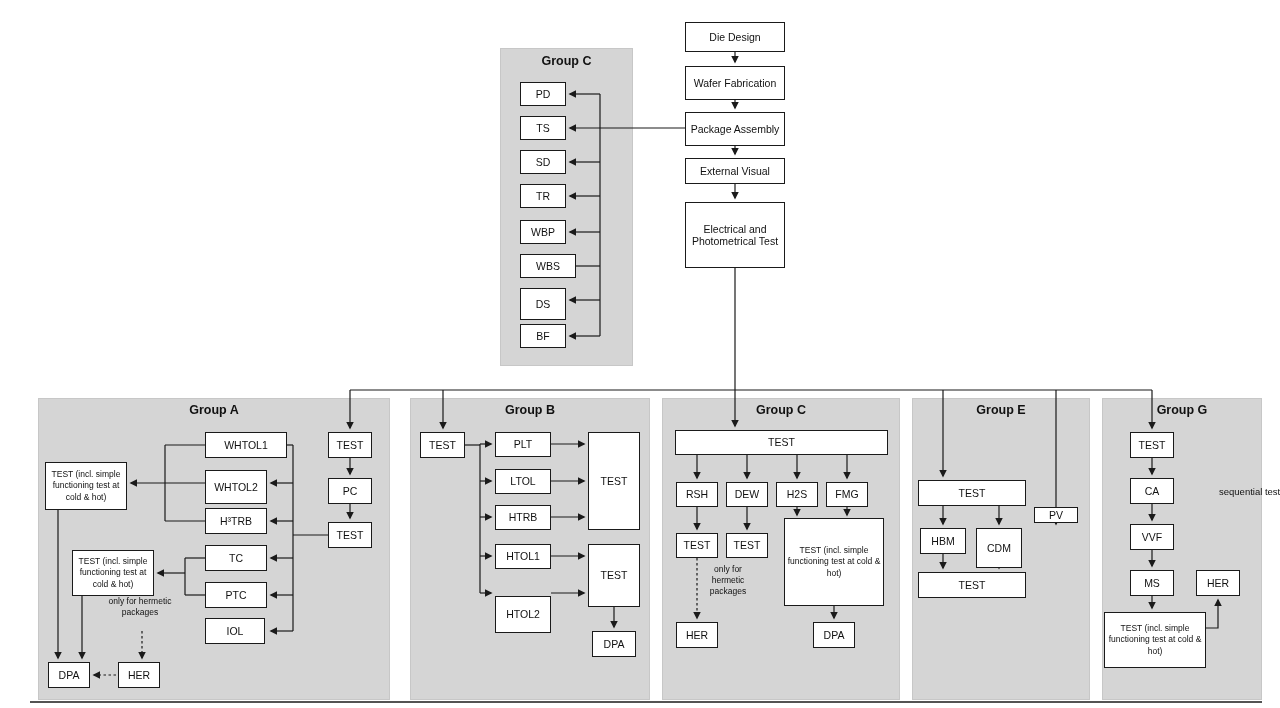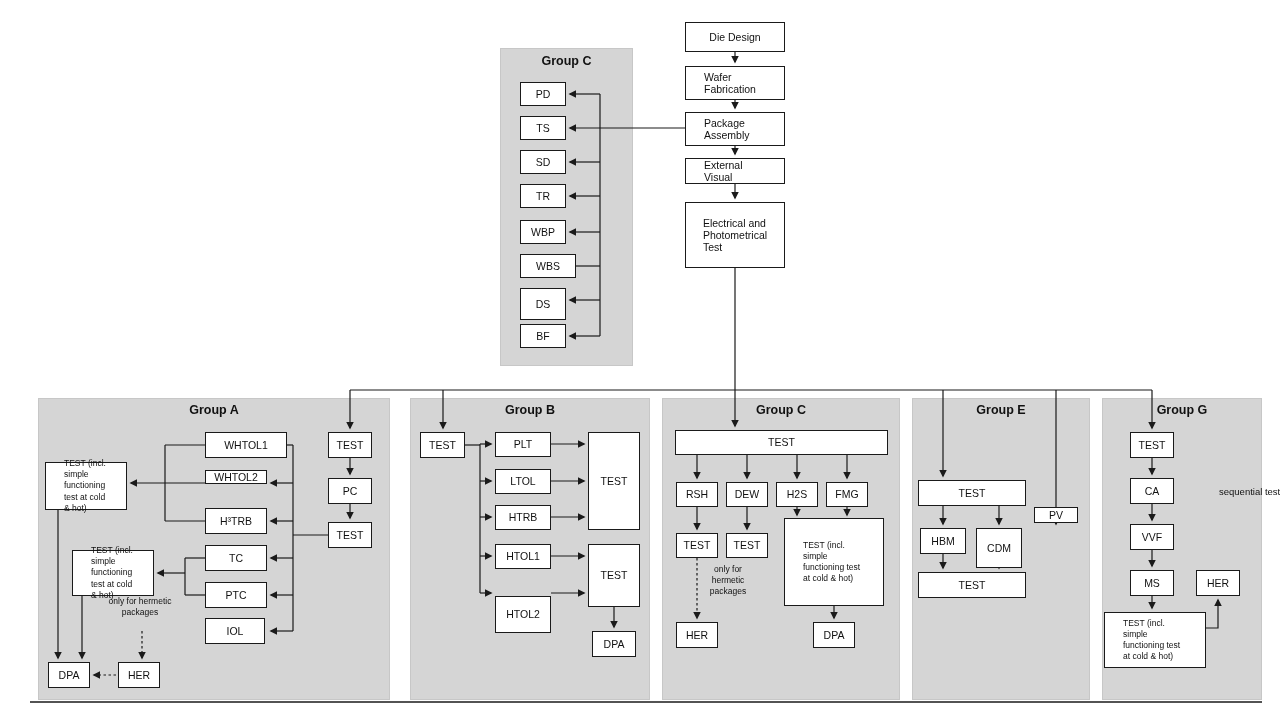--- a/index.html
+++ b/index.html
@@ -2,22 +2,22 @@
 <html><head>
 <meta charset="utf-8">
 <style>
   * { margin:0; padding:0; box-sizing:border-box; }
   html,body { background:#ffffff; font-family:"Liberation Sans", sans-serif; }
   .canvas { position:relative; width:1280px; height:708px; background:#fff; overflow:hidden; }
   .panel { position:absolute; background:#d5d5d5; border:1px solid #c7c7c7; }
   .panel-title { position:absolute; text-align:center; font-weight:bold; font-size:12.5px; color:#111; }
   svg.wires { position:absolute; left:0; top:0; width:1280px; height:708px; pointer-events:none; }
   .node { position:absolute; background:#ffffff; border:1.2px solid #1a1a1a; display:flex;
-          align-items:center; justify-content:center; color:#111;
-          font-size:10.5px; line-height:1.15; padding:1px 18px; }
+          align-items:center; justify-content:center; text-align:center; color:#111;
+          font-size:10.5px; line-height:1.15; padding:1px 2px; }
   .node.small-text { font-size:8.5px; line-height:1.3; }
   .note { position:absolute; color:#111; font-size:8.5px; line-height:1.3; text-align:center; }
   .note.seq { font-size:9.5px;margin-left:39px; }
 </style>
 </head>
 <body>
 
 <div class="canvas">
 
   <div class="panel" style="left:500px;top:48px;width:133px;height:318px"></div>
@@ -154,21 +154,21 @@
   <div class="node" style="left:520px;top:184px;width:46px;height:24px">TR</div>
   <div class="node" style="left:520px;top:220px;width:46px;height:24px">WBP</div>
   <div class="node" style="left:520px;top:254px;width:56px;height:24px">WBS</div>
   <div class="node" style="left:520px;top:288px;width:46px;height:32px">DS</div>
   <div class="node" style="left:520px;top:324px;width:46px;height:24px">BF</div>
 
   <div class="node" style="left:328px;top:432px;width:44px;height:26px">TEST</div>
   <div class="node" style="left:328px;top:478px;width:44px;height:26px">PC</div>
   <div class="node" style="left:328px;top:522px;width:44px;height:26px">TEST</div>
   <div class="node" style="left:205px;top:432px;width:82px;height:26px">WHTOL1</div>
-  <div class="node" style="left:205px;top:470px;width:62px;height:14px">WHTOL2</div>
+  <div class="node" style="left:205px;top:470px;width:62px;height:34px">WHTOL2</div>
   <div class="node" style="left:205px;top:508px;width:62px;height:26px">H³TRB</div>
   <div class="node" style="left:205px;top:545px;width:62px;height:26px">TC</div>
   <div class="node" style="left:205px;top:582px;width:62px;height:26px">PTC</div>
   <div class="node" style="left:205px;top:618px;width:60px;height:26px">IOL</div>
   <div class="node small-text" style="left:45px;top:462px;width:82px;height:48px">TEST (incl. simple functioning test at cold &amp; hot)</div>
   <div class="node small-text" style="left:72px;top:550px;width:82px;height:46px">TEST (incl. simple functioning test at cold &amp; hot)</div>
   <div class="note" style="left:108px;top:596px;width:64px">only for hermetic packages</div>
   <div class="node" style="left:48px;top:662px;width:42px;height:26px">DPA</div>
   <div class="node" style="left:118px;top:662px;width:42px;height:26px">HER</div>
 

